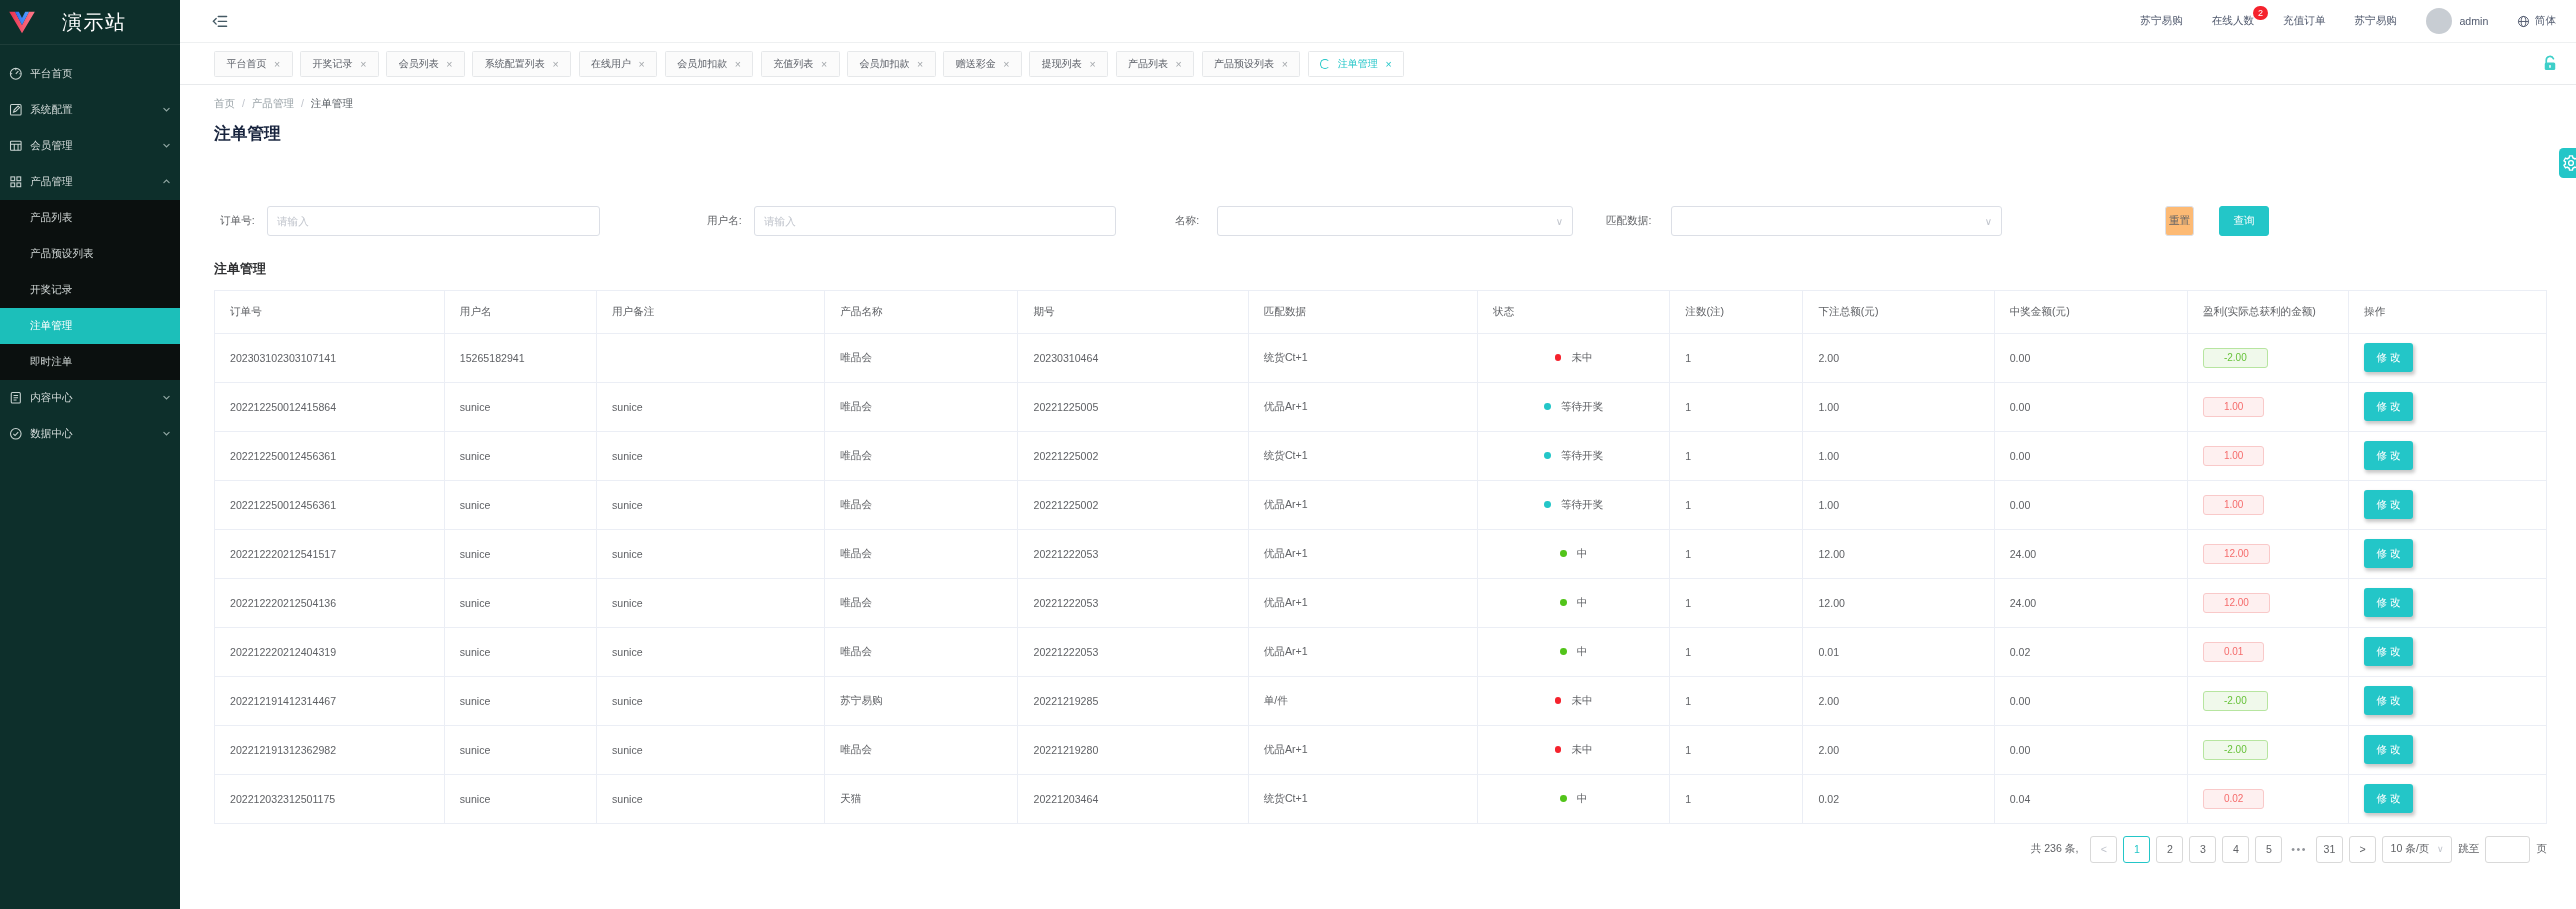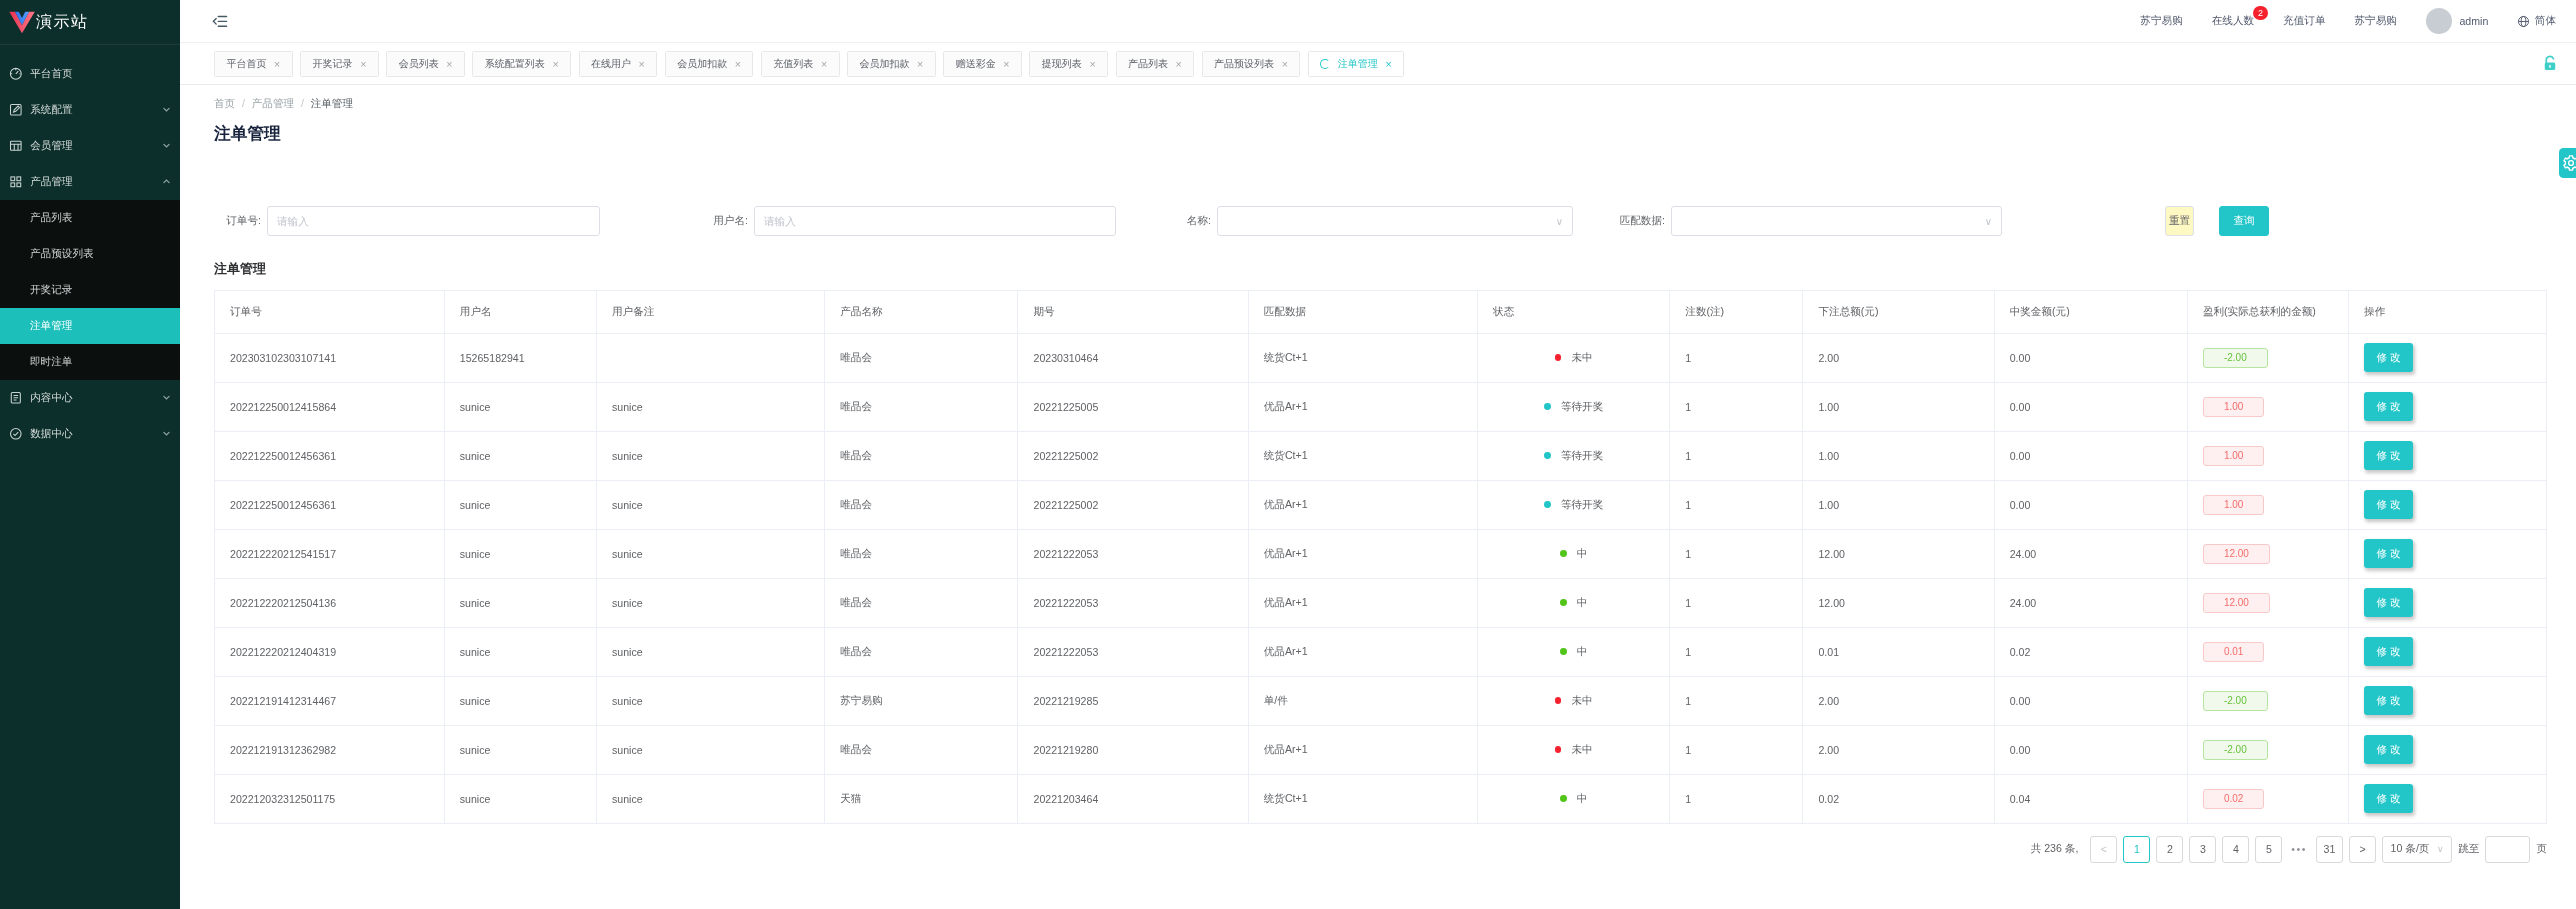--- a/index.html
+++ b/index.html
@@ -3,21 +3,21 @@
 <meta charset="utf-8">
 <style>
   * { margin:0; padding:0; box-sizing:border-box; }
   html,body { width:2576px; height:909px; }
   body { font-family:"Liberation Sans","DejaVu Sans",sans-serif; background:#fff; overflow:hidden; position:relative; color:#606266; }
 
   
   .sidebar { position:absolute; left:0; top:0; width:180px; height:909px; background:#0d2f2b; z-index:5; }
   .logo-bar { height:45px; display:flex; align-items:center; padding-left:9px; border-bottom:0.8px solid rgba(255,255,255,0.07); }
   .logo-mark { width:26px; height:23px; flex:0 0 auto; }
-  .logo-text { color:#ffffff; font-size:16px; margin-left:1px; letter-spacing:1.5px; font-weight:500; }
+  .logo-text { color:#ffffff; font-size:20px; margin-left:27px; letter-spacing:1.5px; font-weight:500; }
   .menu { padding-top:10.6px; }
   .menu-item { height:36px; display:flex; align-items:center; padding:0 9px; color:#d7dedd; font-size:10.6px; cursor:pointer; }
   .menu-item .mi-icon { width:13.6px; height:13.6px; margin-right:7.6px; flex:0 0 auto; color:#c9d4d2; }
   .menu-item .mi-icon svg { width:13.6px; height:13.6px; display:block; }
   .menu-item .mi-label { flex:1; }
   .mi-chevron { width:9px; height:9px; color:#8fa6a2; }
   .mi-chevron svg { width:9px; height:9px; display:block; }
   .submenu { background:#0b100f; }
   .sub-item { height:36px; display:flex; align-items:center; padding-left:30px; color:#d0d6d5; font-size:10.6px; background:#0b100f; cursor:pointer; }
   .sub-item.active { background:#1cbfba; color:#ffffff; }
@@ -47,27 +47,27 @@
 
   .content { padding:0 30px 0 34px; }
   .breadcrumb { margin-top:12px; font-size:10.6px; color:#9aa3a8; display:flex; gap:6.8px; }
   .breadcrumb .crumb { cursor:pointer; }
   .breadcrumb .crumb.current { color:#5a6066; cursor:default; }
   .breadcrumb .sep { color:#c0c4cc; }
   .page-title { margin-top:11.4px; font-size:16.7px; font-weight:700; color:#17233d; }
 
   .filters { position:relative; height:97px; }
   .f-field { position:absolute; top:61px; display:flex; align-items:center; }
-  .f-label { font-size:10.6px; color:#606266; text-align:right; padding-right:6px; white-space:nowrap; }
+  .f-label { font-size:10.6px; color:#606266; text-align:left; padding-right:6px; white-space:nowrap; }
   .f-input, .f-select { height:30px; border:0.8px solid #dcdfe6; border-radius:3px; background:#fff; font-size:10.6px; color:#606266; padding:0 9px; font-family:inherit; }
   .f-input::placeholder { color:#c0c4cc; }
   .f-select { display:flex; align-items:center; justify-content:space-between; cursor:pointer; }
   .f-select .sel-arrow { color:#c0c4cc; font-size:10px; }
   .f-btn { position:absolute; top:61px; height:30px; border-radius:3px; font-size:10.6px; display:flex; align-items:center; justify-content:center; cursor:pointer; font-family:inherit; }
-  .btn-reset { left:1951px; width:29px; background:#fef9c3; border:0.8px solid #dcdfe6; color:#606266; }
+  .btn-reset { left:1951px; width:29px; background:#fdba74; border:0.8px solid #dcdfe6; color:#606266; }
   .btn-search { left:2005px; width:50px; background:#23c6c8; border:0.8px solid #23c6c8; color:#fff; }
 
   .section-title { margin-top:18px; font-size:13px; font-weight:700; color:#303133; }
 
   .grid { margin-top:12px; width:2333px; border:0.8px solid #ebeef5; border-bottom:none; }
   table { border-collapse:collapse; table-layout:fixed; width:100%; font-size:10.6px; }
   th, td { border-right:0.8px solid #ebeef5; border-bottom:0.8px solid #ebeef5; text-align:left; padding:0 15px; overflow:hidden; white-space:nowrap; }
   th:last-child, td:last-child { border-right:none; }
   th { height:42px; color:#606266; font-weight:400; background:#ffffff; }
   td { height:49px; color:#606266; background:#fff; }

